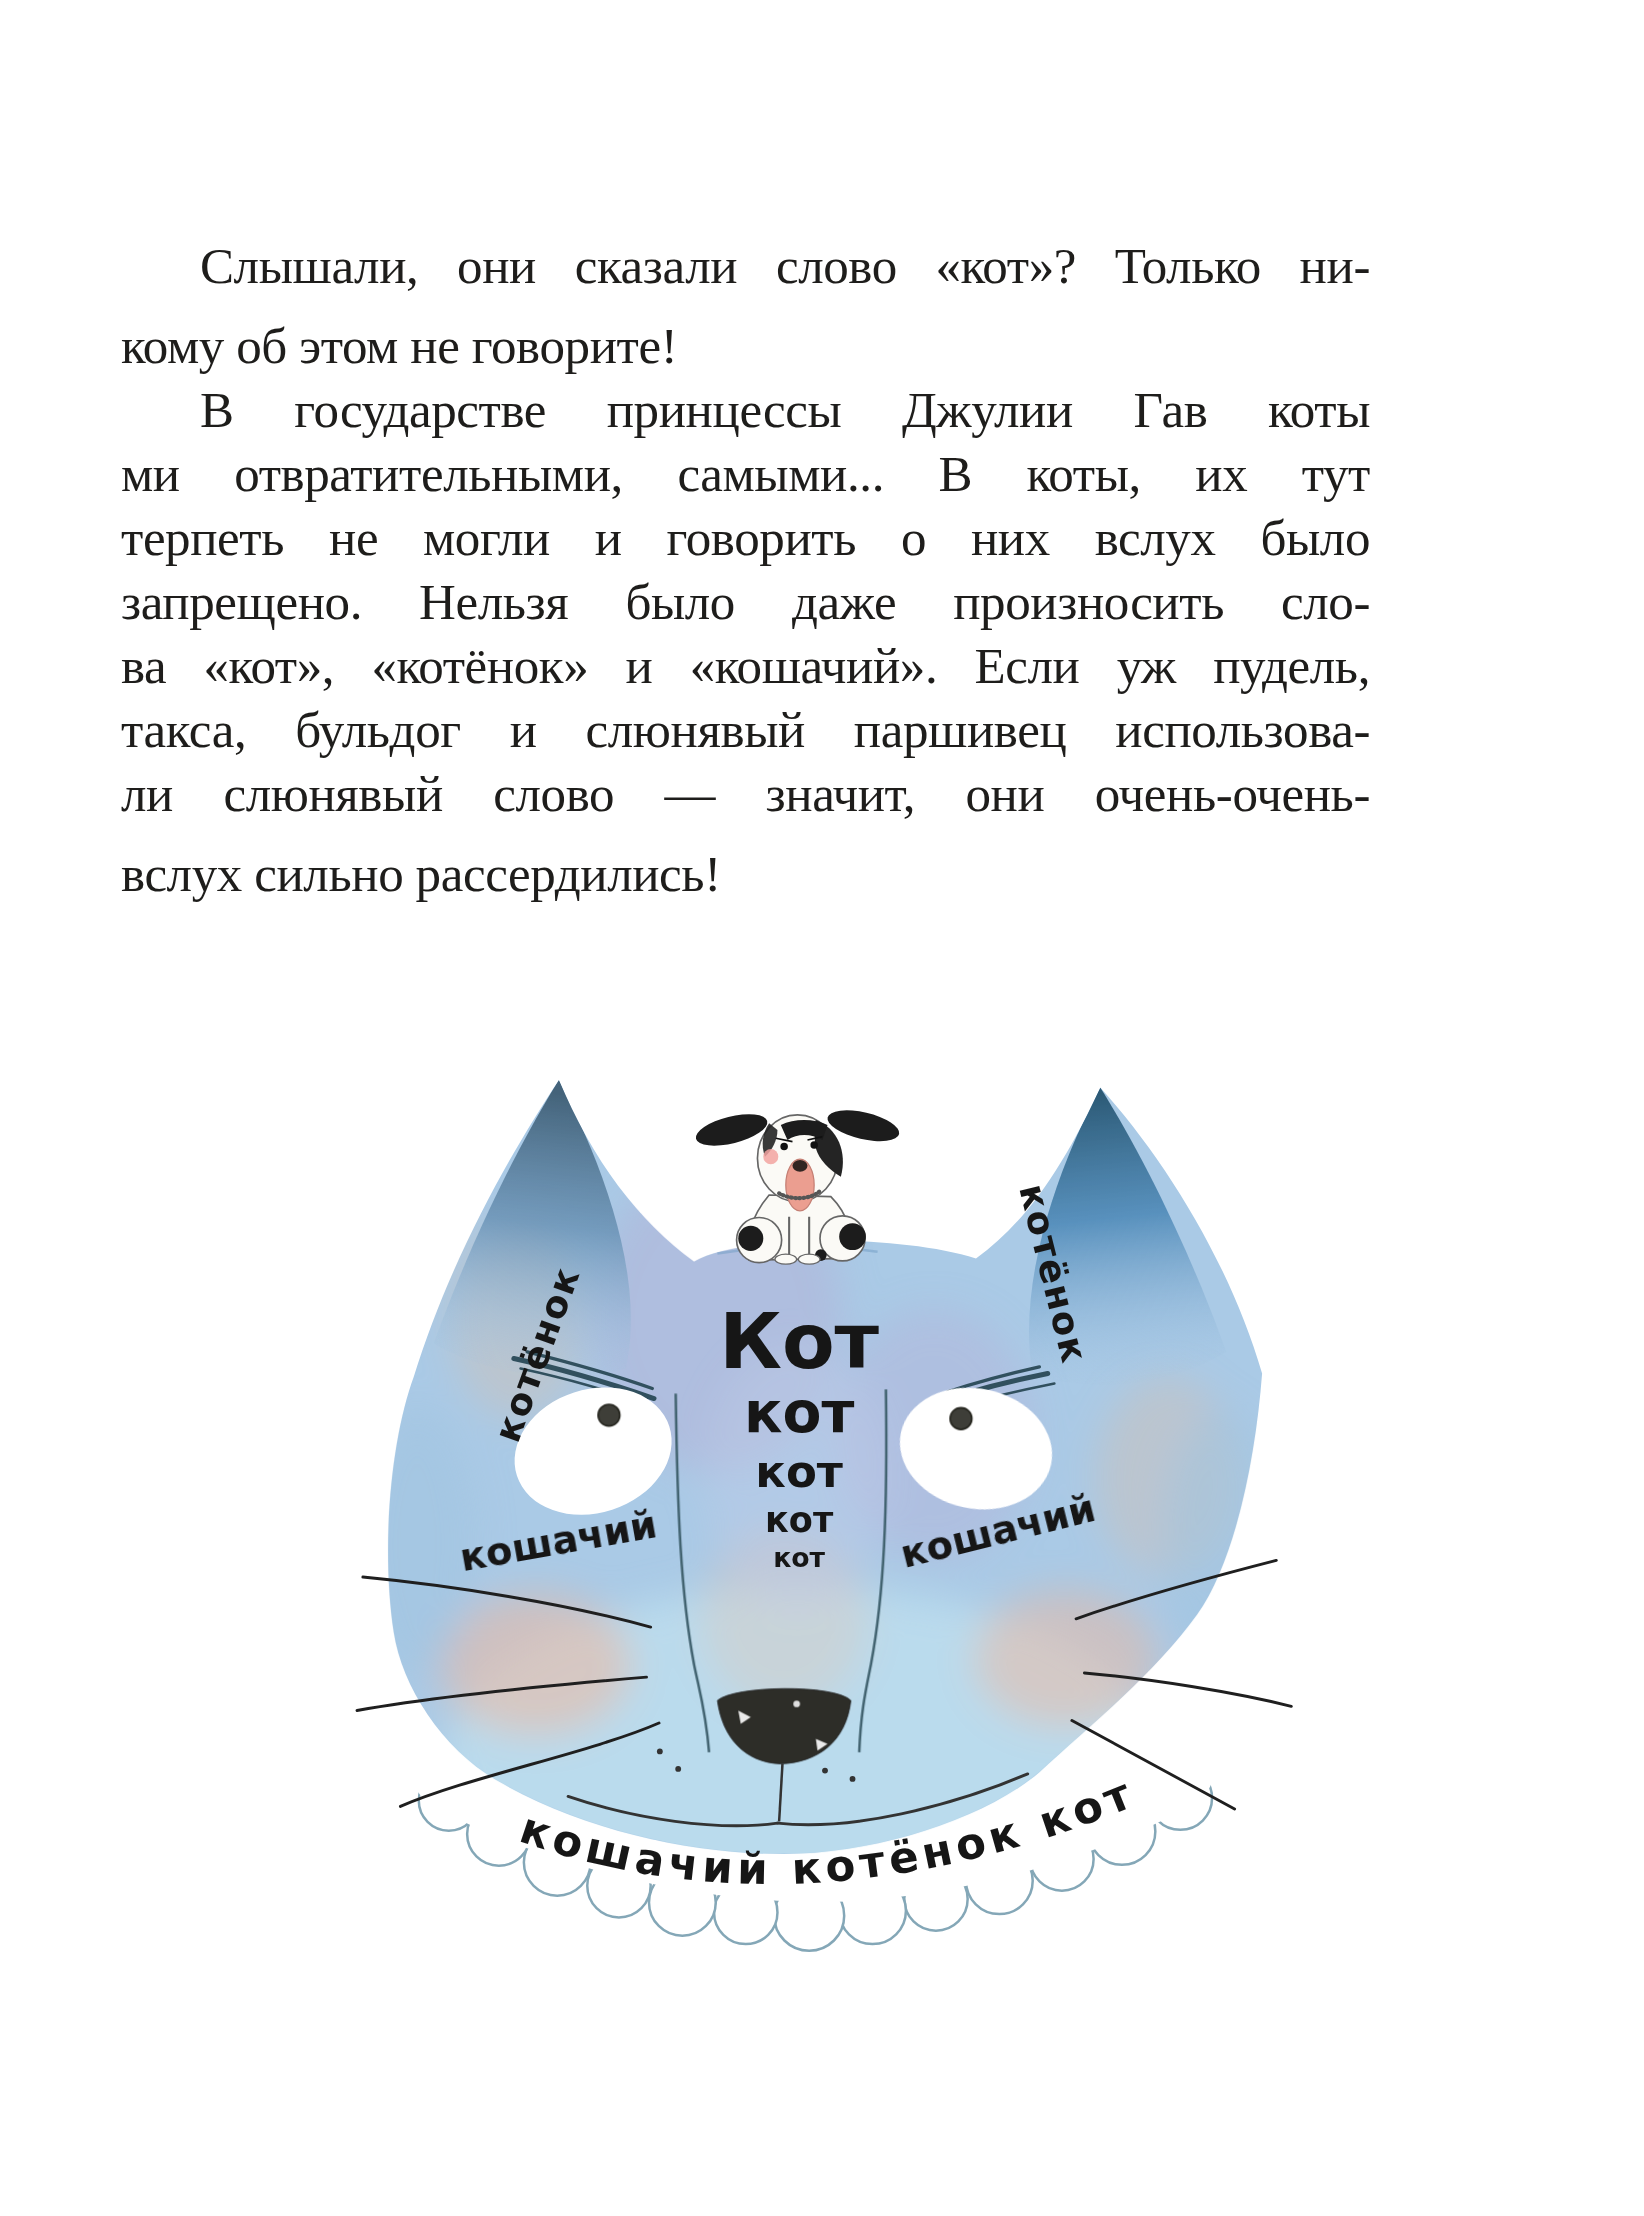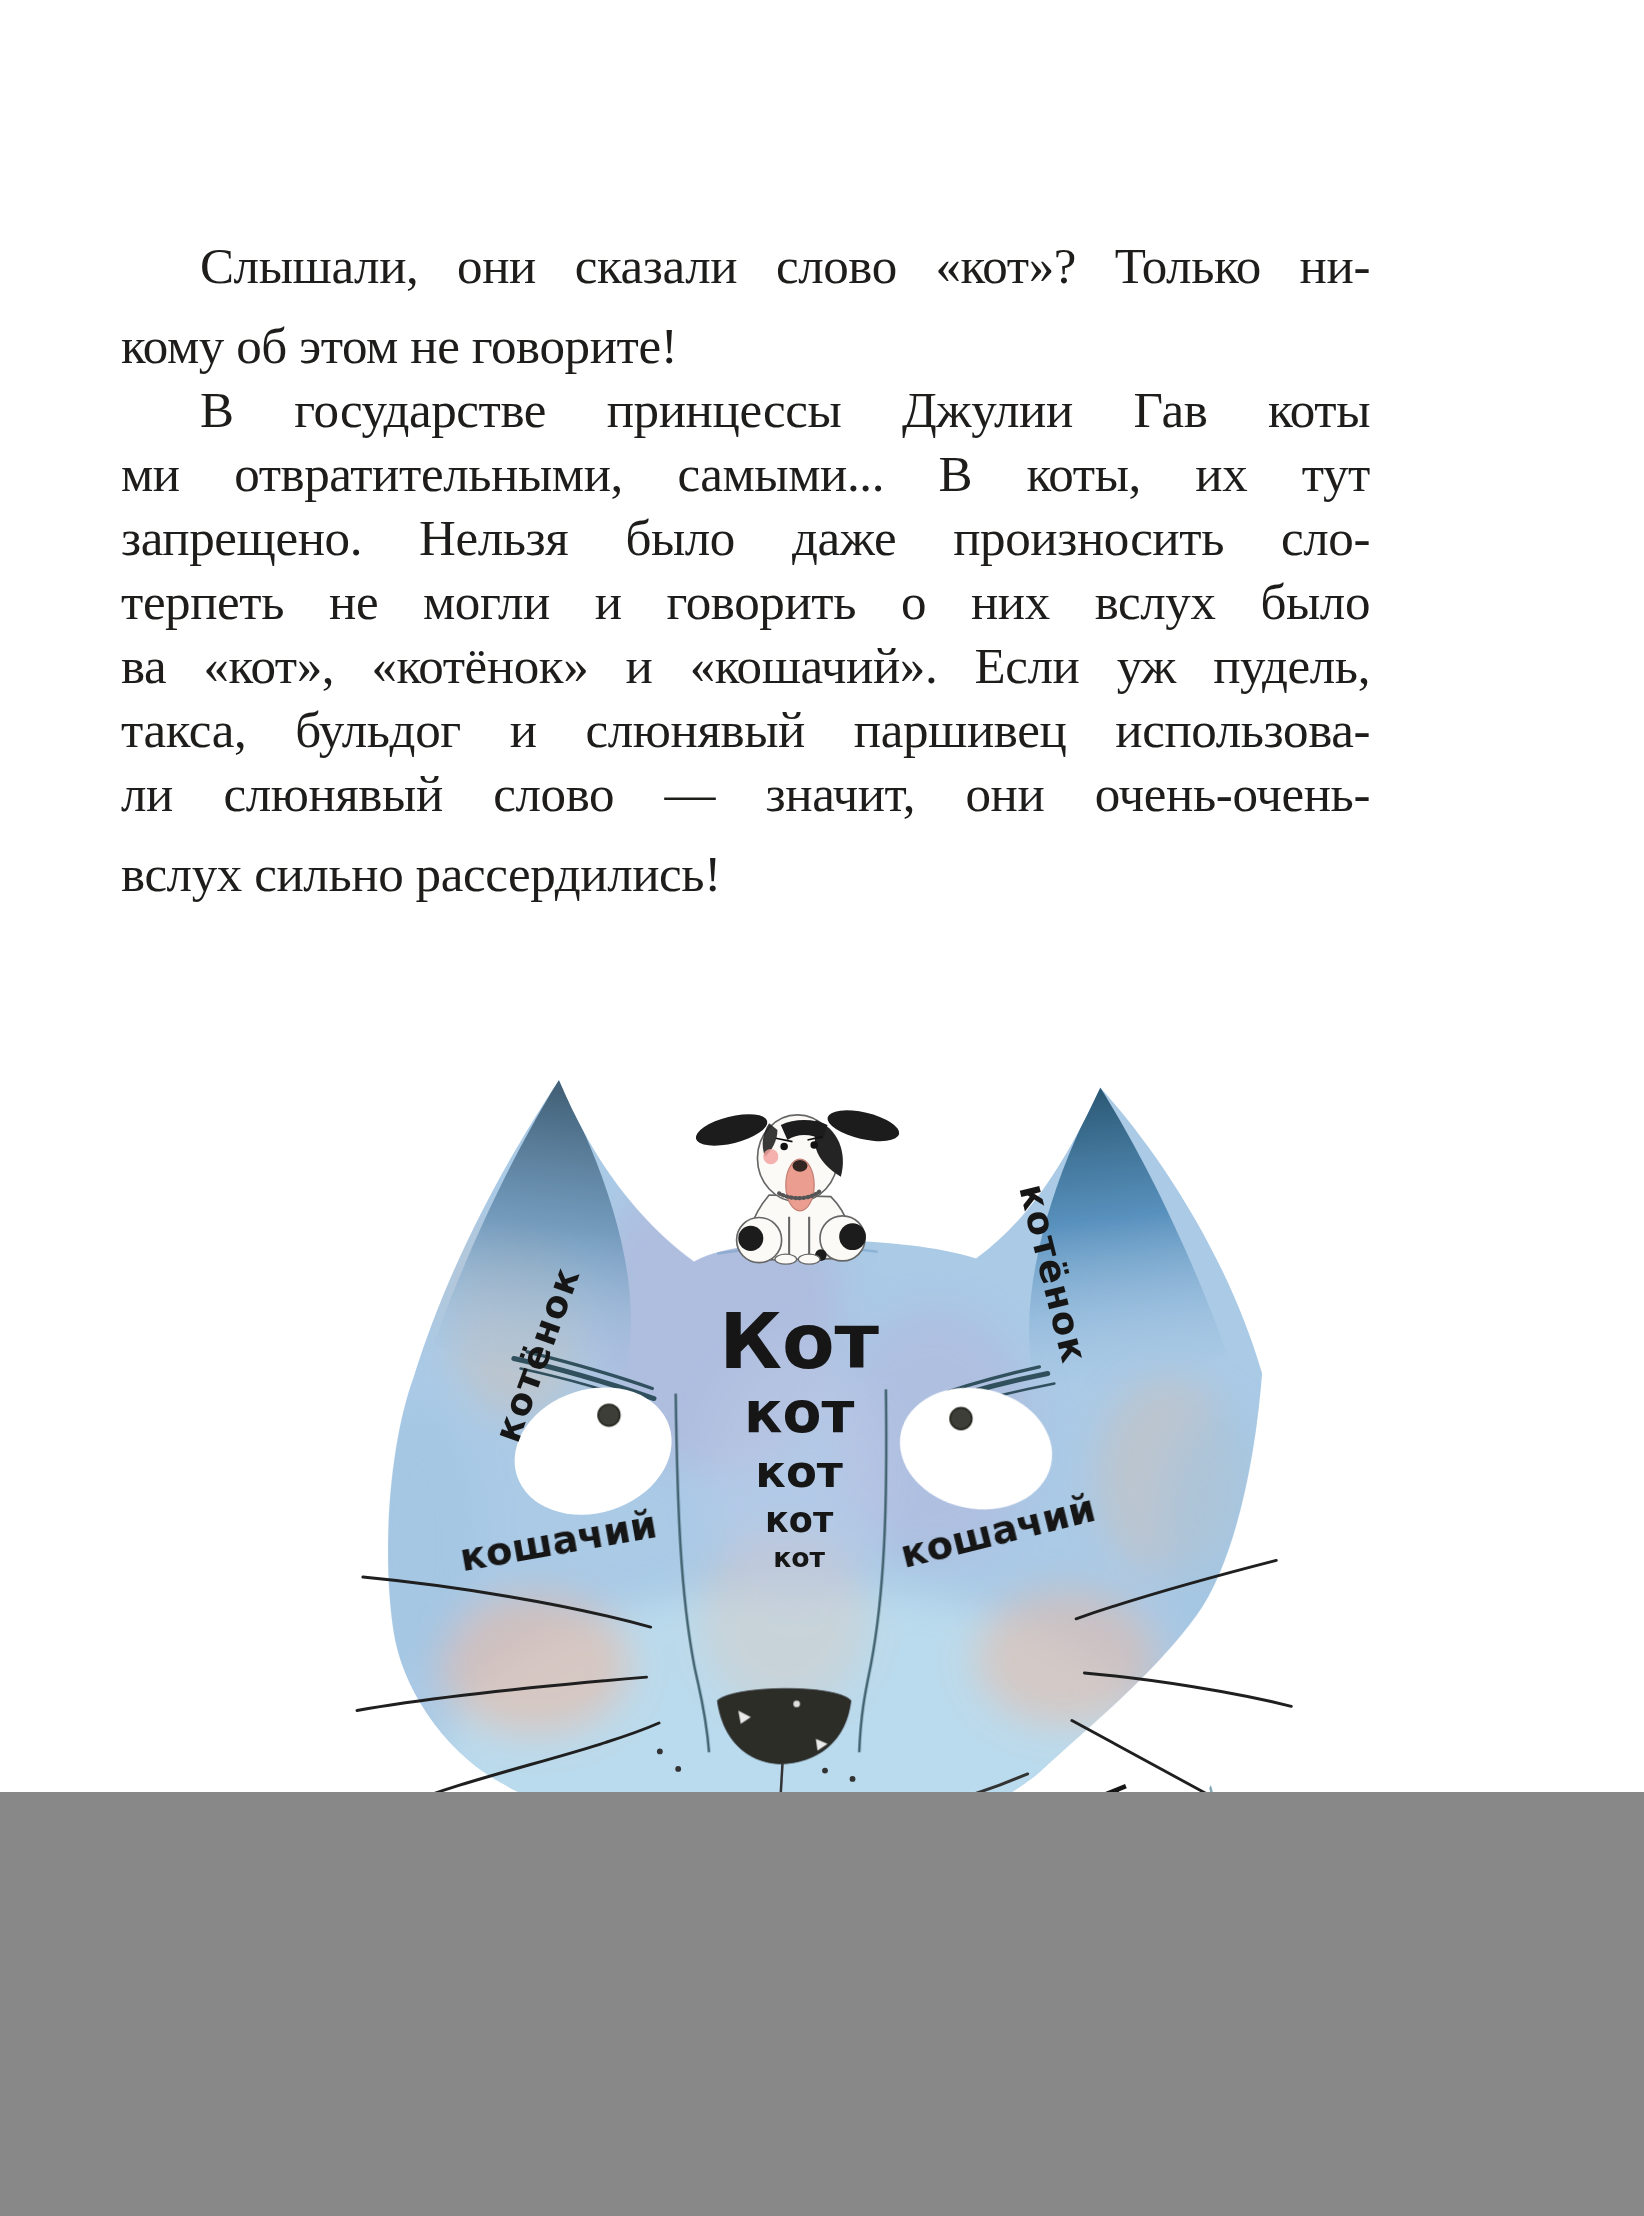--- a/index.html
+++ b/index.html
@@ -1,18 +1,18 @@
 <!DOCTYPE html>
 <html style="font-size:13.3px"><head>
 <meta charset="utf-8">
 <style>
   html,body { margin:0; padding:0; background:#888; }
   .page {
     position:relative;
-    width:1645px; height:1792px;
+    width:1645px; height:2216px;
     background:#ffffff;
     overflow:hidden;
     font-family:"Liberation Serif", serif;
   }
   .text-block {
     position:absolute;
     left:121px; top:234px; width:1249px;
     color:#1e1d1b;
     font-size:51px;
     line-height:64px;
@@ -40,22 +40,22 @@
 </head>
 <body>
 
 <div class="page">
 
   <div class="text-block">
     <div class="line indent">Слышали, они сказали слово «кот»? Только ни-</div>
     <div class="line last">кому об этом не говорите!</div>
     <div class="line indent">В государстве принцессы Джулии Гав коты</div>
     <div class="line">ми отвратительными, самыми... В коты, их тут</div>
+    <div class="line">терпеть не могли и говорить о них вслух было</div>
     <div class="line">запрещено. Нельзя было даже произносить сло-</div>
-    <div class="line">терпеть не могли и говорить о них вслух было</div>
     <div class="line">ва «кот», «котёнок» и «кошачий». Если уж пудель,</div>
     <div class="line">такса, бульдог и слюнявый паршивец использова-</div>
     <div class="line">ли слюнявый слово — значит, они очень-очень-</div>
     <div class="line last">вслух сильно рассердились!</div>
   </div>
 
   <svg class="illustration" viewBox="0 0 1200 1160" xmlns="http://www.w3.org/2000/svg">
     <defs>
       <path id="headPath" d="M 290,44
         C 232,132 160,258 116,400

